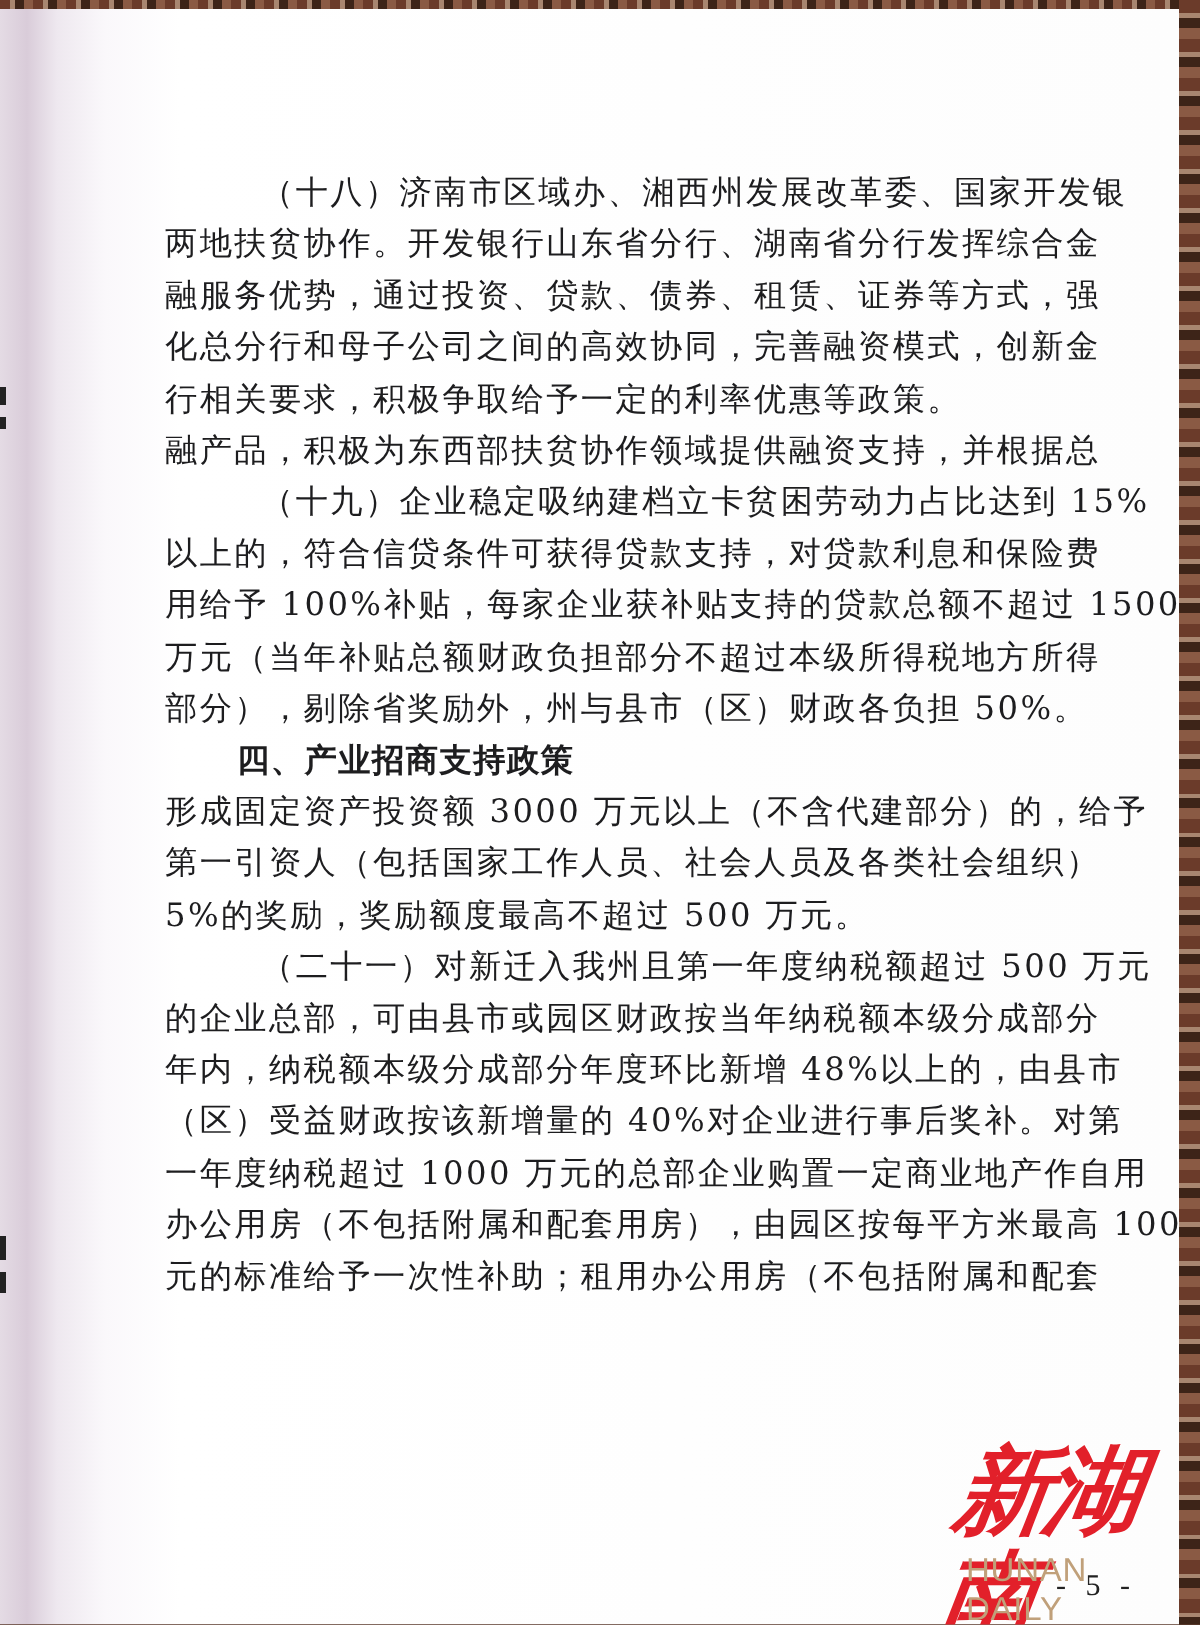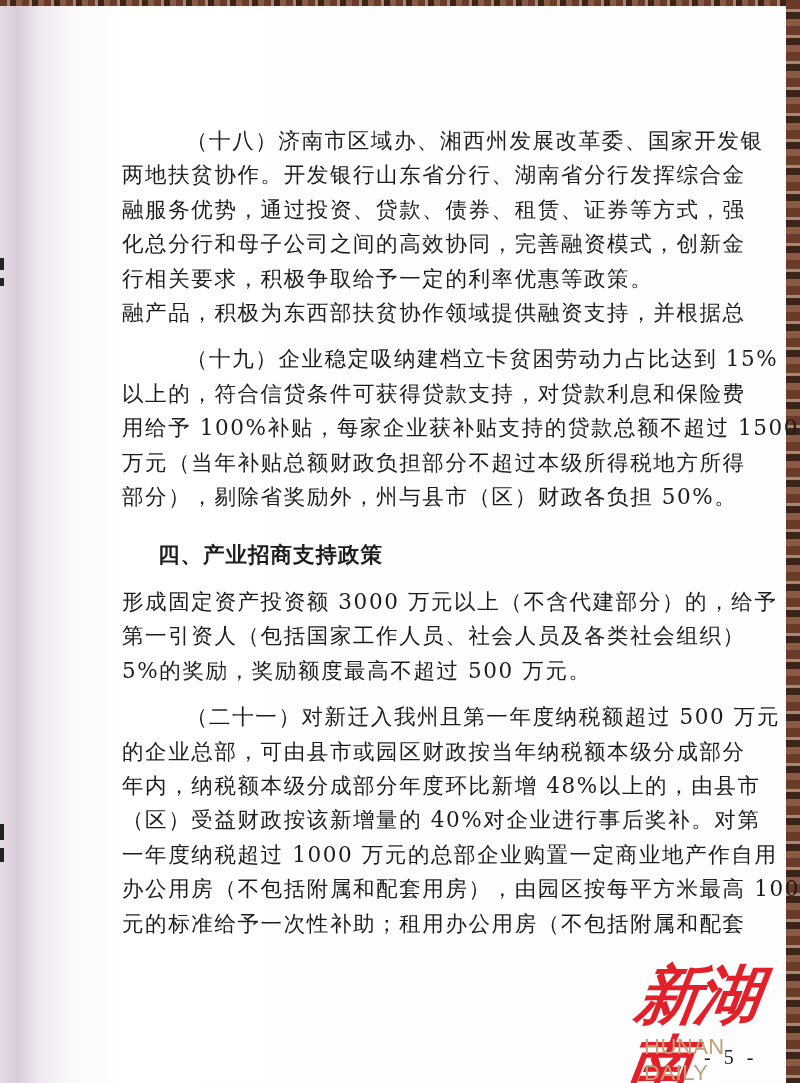--- a/index.html
+++ b/index.html
@@ -24,25 +24,25 @@
     position: absolute; left: 0; top: 0; width: 8px; height: 1077px;
   }
   .bind-mark {
     position: absolute; left: 0; width: 4px; background: #222; 
   }
   .text-block {
     position: absolute; left: 110px; top: 112px; width: 620px;
     color: #1d1d1f; font-size: 21.5px; line-height: 34.4px;
     letter-spacing: 1.6px;
   }
-  .para { margin: 12px; text-indent: 0; }
+  .para { margin: 0; text-indent: 0; }
   .line { display: block; white-space: nowrap; text-align: justify; text-align-last: justify; }
   .line.last { text-align-last: left; }
   .line.indent { padding-left: 64px; }
-  .heading { padding-left: 48px; font-family: Liberation Serif, serif; font-weight: bold; letter-spacing: 1px; margin-top: 24px; }
+  .heading { padding-left: 48px; font-family: Liberation Serif, serif; font-weight: bold; letter-spacing: 1px; }
   .page-number {
     position: absolute; left: 704px; top: 1046px; font-size: 20px; color: #222;
     font-family: "Liberation Serif", serif; letter-spacing: 4px;
   }
   .watermark {
     position: absolute; left: 632px; top: 960px; width: 160px; height: 100px;
   }
   .wm-cn {
     position: absolute; left: 0; top: 0; font-size: 64px; line-height: 70px;
     color: #e2202a; font-family: "DejaVu Serif", serif; font-weight: bold; font-style: italic;

